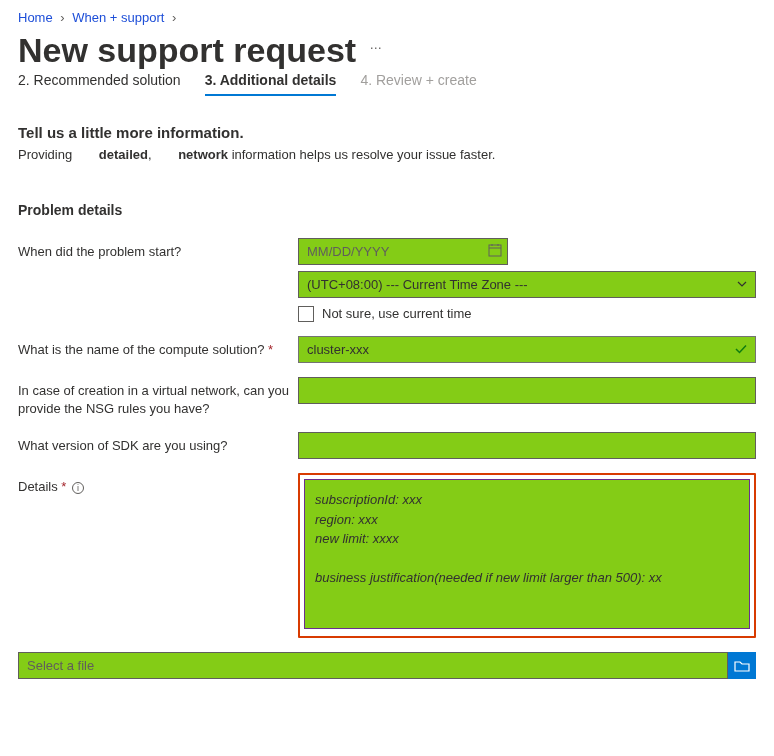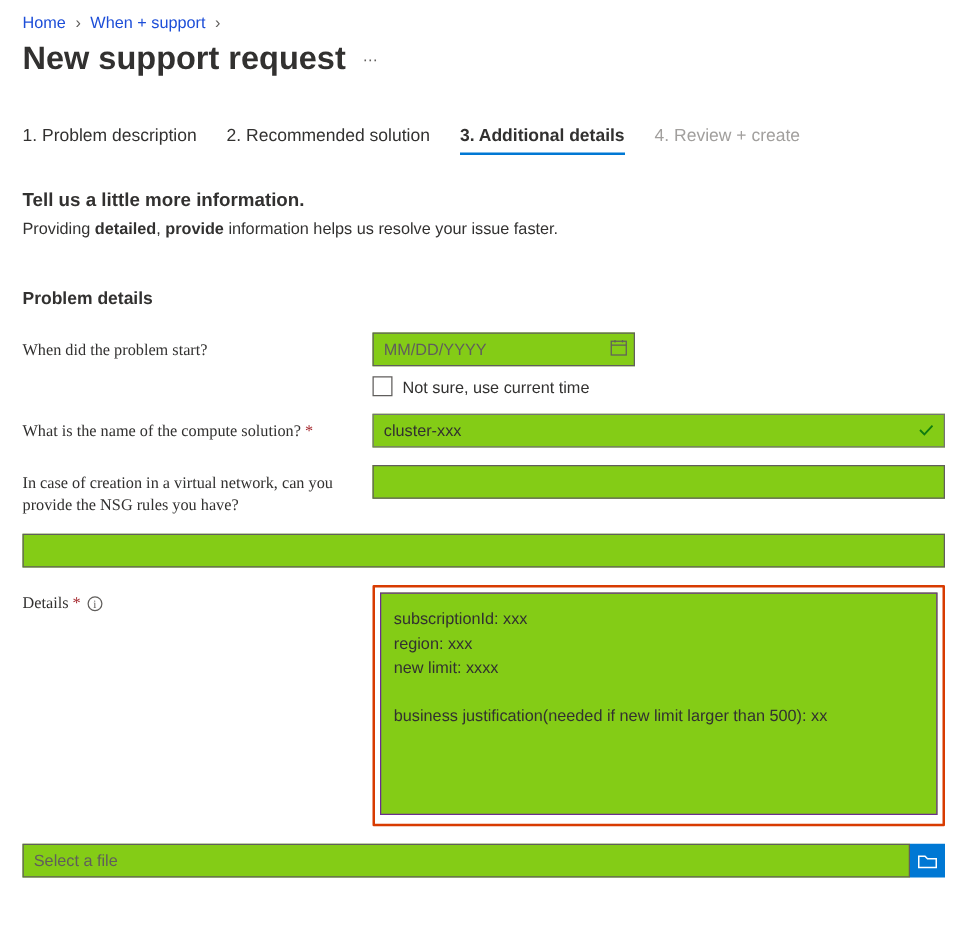--- a/index.html
+++ b/index.html
@@ -8,57 +8,57 @@
     font-size: 13px;
     color: #323130;
     background: #fff;
     padding: 10px 18px;
     width: 774px;
   }
   a { color: #1d4ed8; text-decoration: none; }
   .breadcrumb { font-size: 13px; margin-bottom: 6px; }
   .breadcrumb .sep { color: #605e5c; padding: 0 4px; }
   .breadcrumb .crumb { cursor: pointer; }
-  h1 { font-size: 26px; font-weight: 600; margin-bottom: 36px; display:inline-block; }
+  h1 { font-size: 34px; font-weight: 600; display:inline-block; }
   .title-dots { display:inline-block; vertical-align: top; margin-left: 10px; margin-top: 10px; color:#605e5c; font-size: 12px; }
   .tabs { display: flex; gap: 24px; margin-bottom: 28px; font-size: 14px; }
   .tab { padding: 2px 0 6px 0; cursor: pointer; color:#323130; }
   .tab.active { font-weight: 600; border-bottom: 2px solid #0078d4; color:#323130; }
   .tab.disabled { color: #a19f9d; cursor: default; }
   .section-lead { font-size: 15px; font-weight: 700; margin-bottom: 6px; }
   .section-sub { font-size: 13px; color:#323130; margin-bottom: 40px; }
-  .section-sub b { font-weight: 600; }
+  .section-sub b { font-weight: 600; margin-left: 23px; }
   .section-head { font-size: 14px; font-weight: 700; margin-bottom: 20px; }
   .form-row { display: flex; align-items: flex-start; margin-bottom: 14px; }
-  .form-row .label { width: 280px; flex-shrink: 0; font-size: 13px; line-height: 18px; color:#323130; padding-top: 5px; font-family: Liberation Serif, serif; }
+  .form-row .label { width: 280px; flex-shrink: 0; font-size: 13px; line-height: 18px; color:#323130; padding-top: 5px; }
   .form-row .label .req { color:#a4262c; }
   .form-row .fields { flex: 1; display:flex; flex-direction: column; gap:6px; }
   .input, .select, .textarea {
     width: 100%;
     border: 1px solid #605e5c;
     font-family: inherit;
     font-size: 13px;
     padding: 5px 8px;
     background: #84cc16;
     color: #323130;
   }
   .input::placeholder, .textarea::placeholder { color:#605e5c; }
   .date-time-row { display:flex; gap:6px; }
   .date-wrap { position:relative; flex: 0 0 210px; }
   .date-wrap .input { padding-right: 28px; }
   .date-wrap .cal-icon { position:absolute; right:6px; top:5px; color:#605e5c; }
   .time-wrap { flex:1; }
   .select-wrap { position:relative; }
   .select-wrap .chev { position:absolute; right:8px; top:7px; color:#323130; pointer-events:none; }
-  .checkbox-row { display:flex; align-items:center; gap:8px; padding-top:2px; }
+  .checkbox-row { display:flex; align-items:flex-start; gap:8px; padding-top:2px; }
   .checkbox { width:16px; height:16px; border:1px solid #605e5c; display:inline-block; }
   .valid-wrap { position:relative; }
   .valid-wrap .input { border:1px solid #737373; }
   .valid-wrap .check-icon { position:absolute; right:8px; top:6px; color:#107c10; }
-  .textarea { height: 178px; resize: none; border:1px solid #6b2e8f; white-space: pre-wrap; line-height: 1.5; padding:10px; }
+  .textarea { height: 150px; resize: none; border:1px solid #6b2e8f; white-space: pre-wrap; line-height: 1.5; padding:10px;font-style:italic; }
   .highlight-box { border: 2px solid #d83b01; border-radius:1px; padding:4px; }
   .info-icon { display:inline-block; width:12px; height:12px; border:1px solid #605e5c; border-radius:50%; font-size:9px; line-height:11px; text-align:center; color:#605e5c; margin-left:2px; }
   .file-row { display:flex;justify-content:flex-end; }
   .file-row .input { flex:1; border:1px solid #605e5c; color:#605e5c; }
   .file-btn { width:28px; background:#0078d4; color:#fff; border:none; display:flex; align-items:center; justify-content:center; cursor:pointer; }
   svg { display:block; }
 </style>
 </head>
 <body>
 
@@ -71,50 +71,57 @@
   <a class="crumb">When + support</a>
   <span class="sep">›</span>
 </div>
 
 
 <h1>New support request</h1>
 <span class="title-dots">⋯</span>
 
 
 <div class="tabs">
-  <div class="tab">1. Problem description</div>
   <div class="tab">2. Recommended solution</div>
   <div class="tab active">3. Additional details</div>
   <div class="tab disabled">4. Review + create</div>
 </div>
 
 
 <div class="section-lead">Tell us a little more information.</div>
 <div class="section-sub">
-  <span>Providing </span><b>detailed</b><span>, </span><b>provide</b><span> information helps us resolve your issue faster.</span>
+  <span>Providing </span><b>detailed</b><span>, </span><b>network</b><span> information helps us resolve your issue faster.</span>
 </div>
 
 <div class="section-head">Problem details</div>
 
 
 <div class="form-row">
   <div class="label">When did the problem start?</div>
   <div class="fields">
     <div class="date-time-row">
       <div class="date-wrap">
         <input class="input" placeholder="MM/DD/YYYY" style="">
         <span class="cal-icon">
           <svg width="14" height="14" viewBox="0 0 14 14">
               <rect x="1" y="2" width="12" height="11" fill="none" stroke="#605e5c" stroke-width="1"></rect>
               <line x1="1" y1="5" x2="13" y2="5" stroke="#605e5c"></line>
               <line x1="4" y1="1" x2="4" y2="3" stroke="#605e5c"></line>
               <line x1="10" y1="1" x2="10" y2="3" stroke="#605e5c"></line>
             </svg>
         </span>
       </div>
+    </div>
+    <div class="select-wrap">
+      <input class="input" readonly="" value="(UTC+08:00) --- Current Time Zone ---" style="">
+      <span class="chev">
+        <svg width="12" height="12" viewBox="0 0 12 12">
+            <path d="M2 4 L6 8 L10 4" fill="none" stroke="#323130" stroke-width="1.2"></path>
+          </svg>
+      </span>
     </div>
     <div class="checkbox-row">
       <span class="checkbox"></span>
       <span>Not sure, use current time</span>
     </div>
   </div>
 </div>
 
 
 <div class="form-row">
@@ -136,20 +143,21 @@
 
 <div class="form-row">
   <div class="label">In case of creation in a virtual network, can you provide the NSG rules you have?</div>
   <div class="fields">
     <input class="input" style="">
   </div>
 </div>
 
 
 <div class="form-row">
+  <div class="label">What version of SDK are you using?</div>
   <div class="fields">
     <input class="input" style="">
   </div>
 </div>
 
 
 <div class="form-row">
   <div class="label">
     <span>Details </span><span class="req">*</span>
     <span class="info-icon">i</span>

